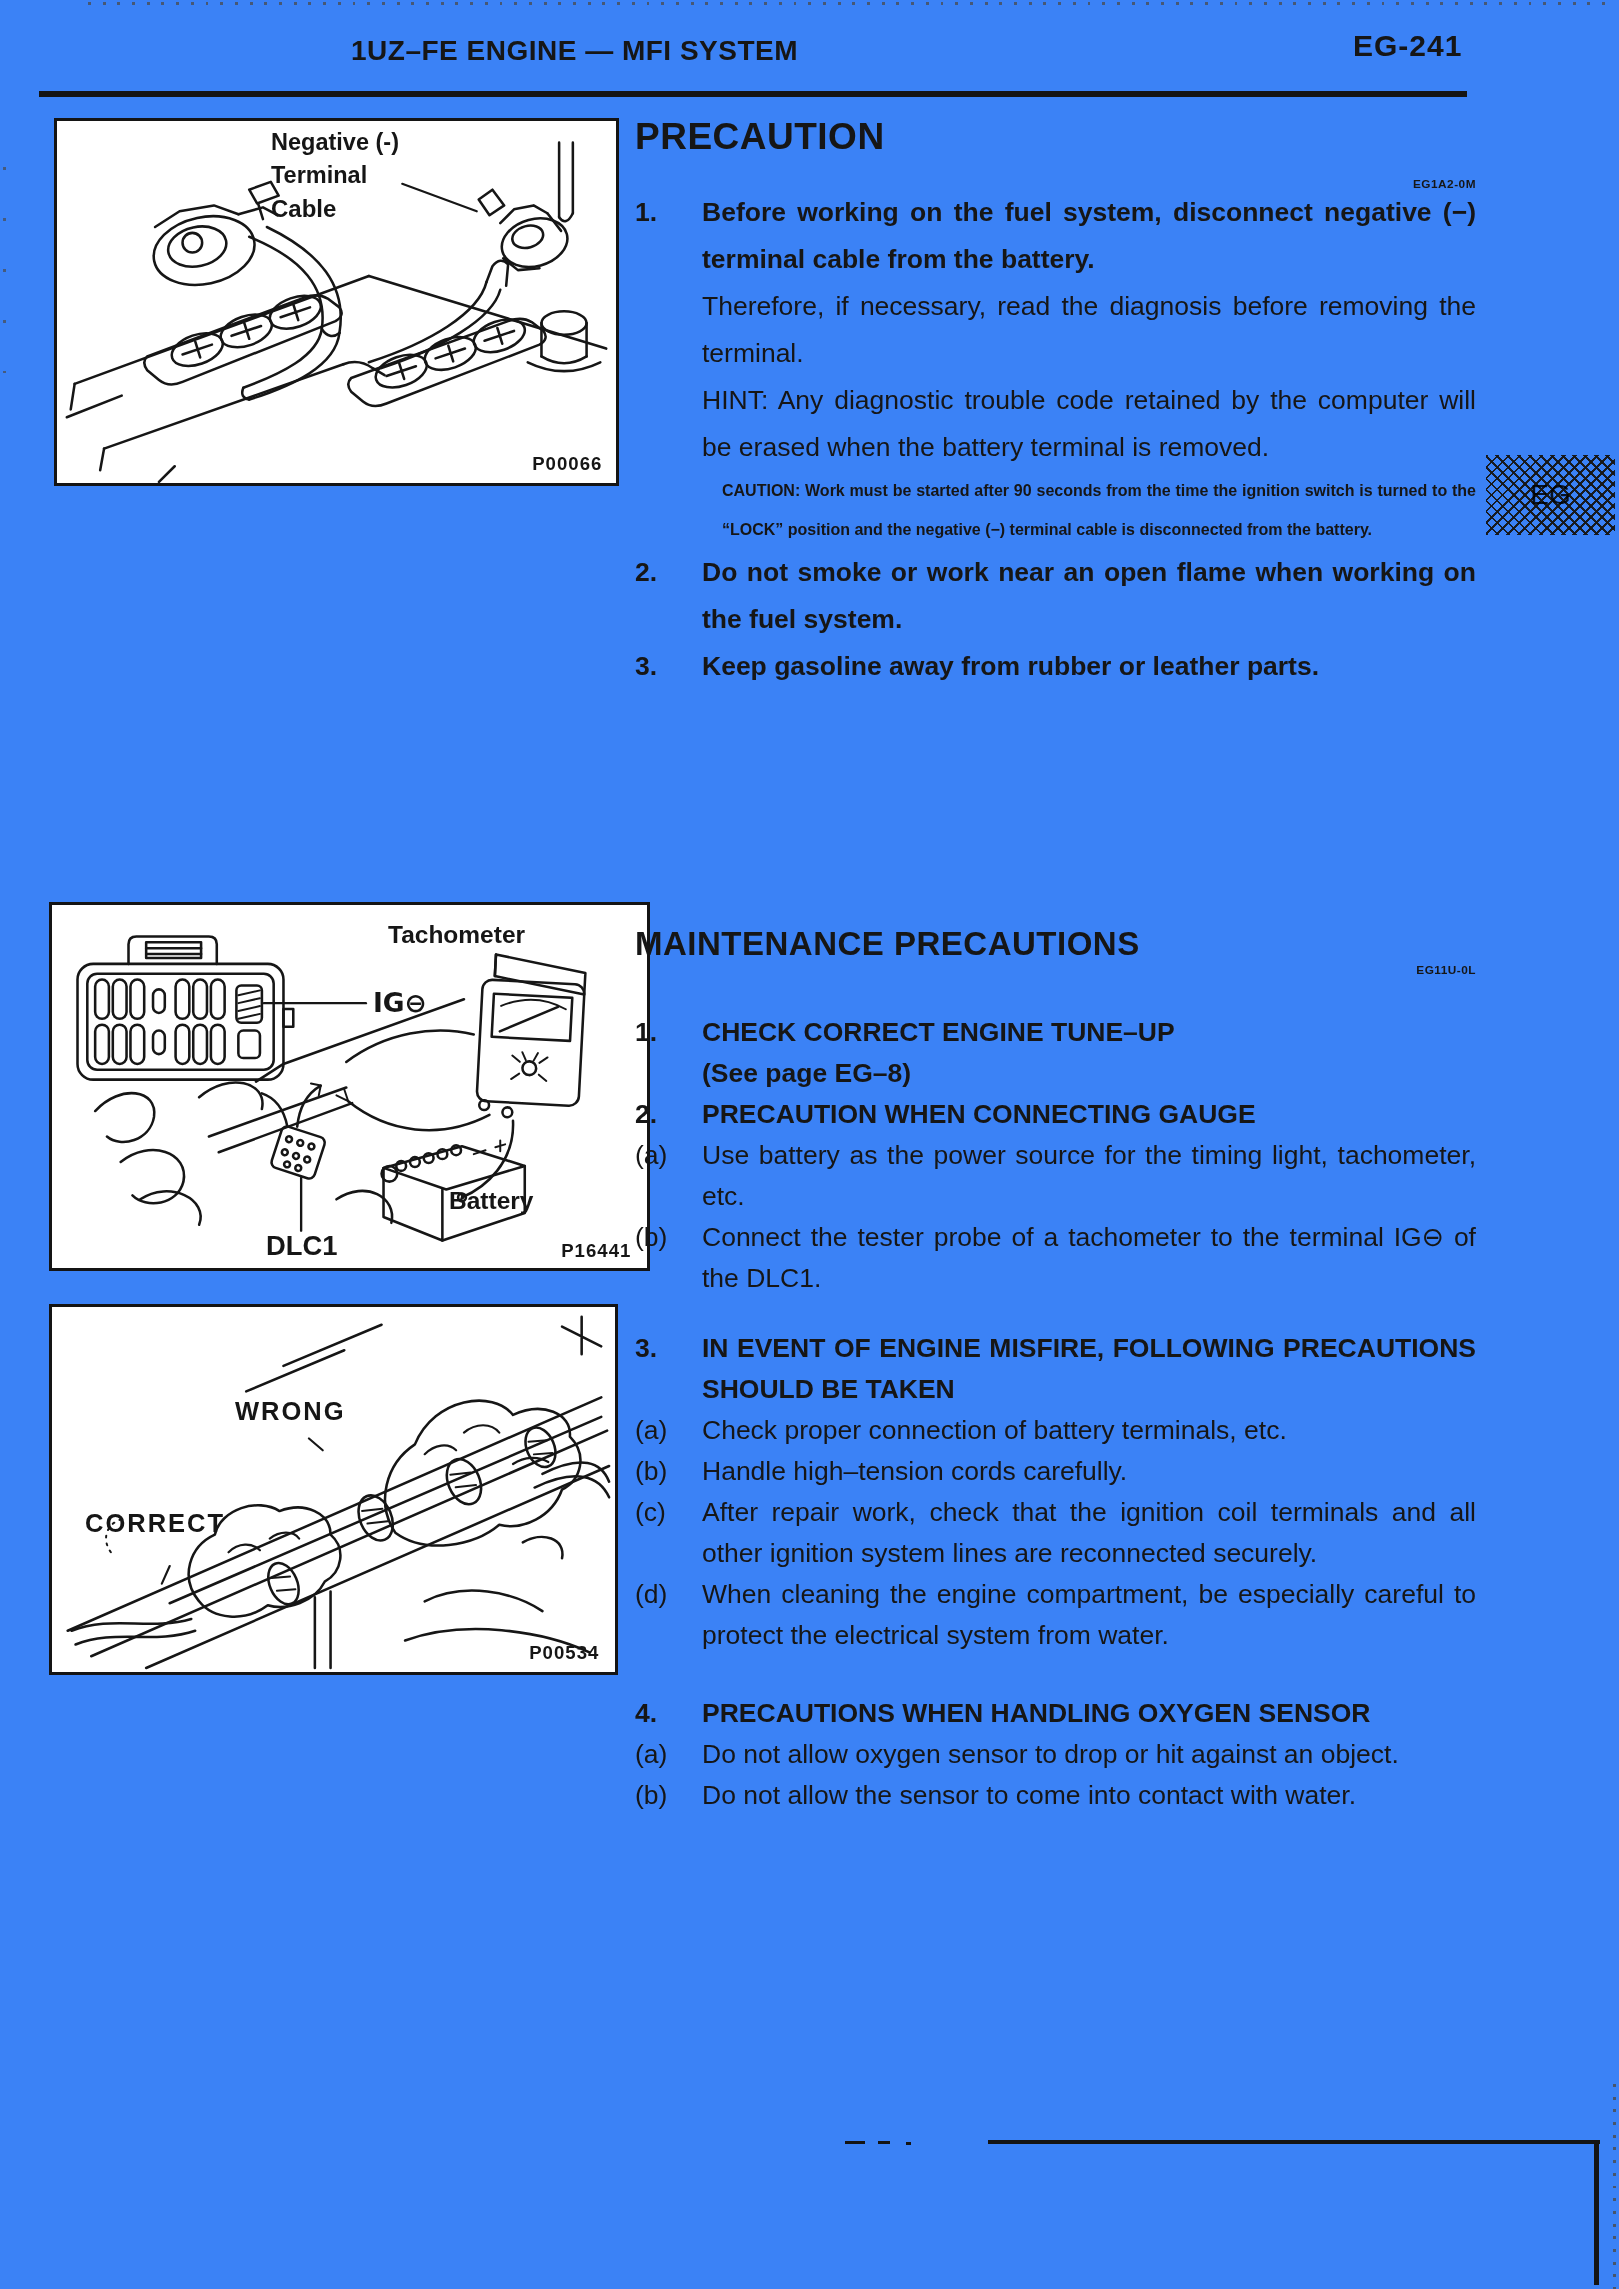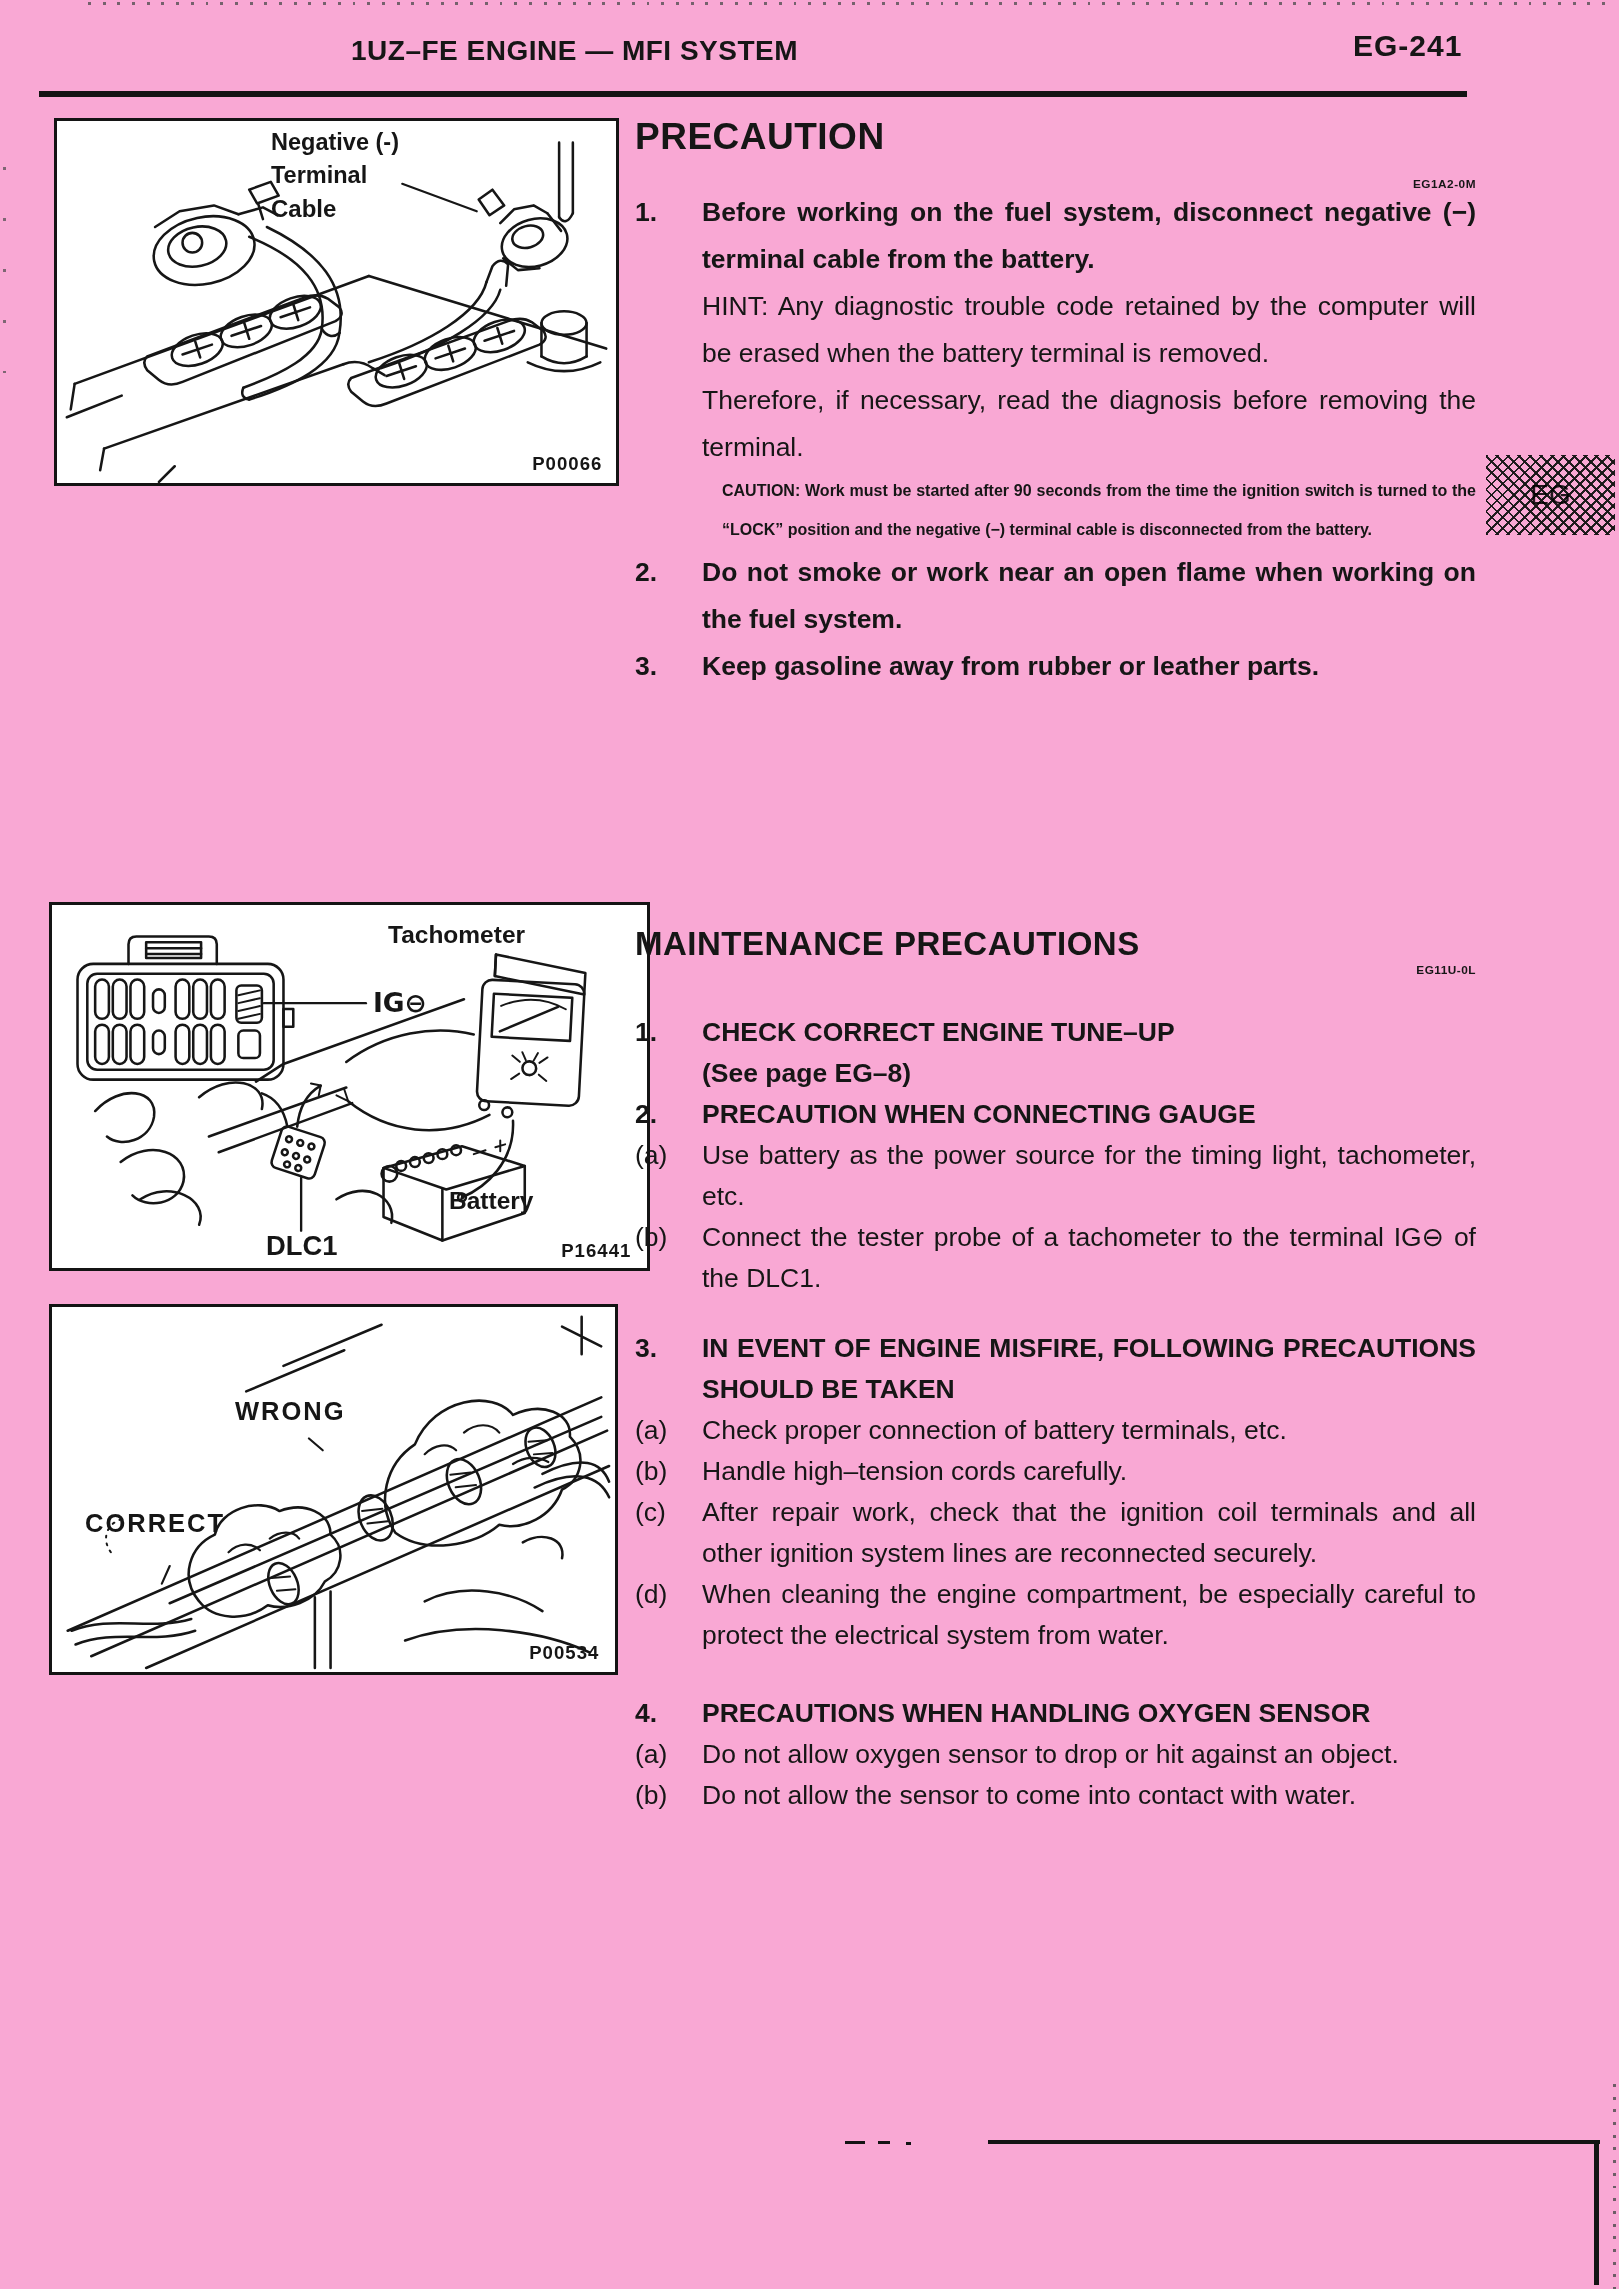--- a/index.html
+++ b/index.html
@@ -1,17 +1,17 @@
 <!DOCTYPE html>
 <html><head>
 <meta charset="utf-8">
 <style>
   html,body{margin:0;padding:0;background:#e8e8e8;}
   .page{
-    position:relative;width:1619px;height:2290px;background:#f9a8d4;
+    position:relative;width:1619px;height:2290px;background:#3b82f6;
     font-family:"Liberation Sans","DejaVu Sans",sans-serif;color:#161616;
     overflow:hidden;margin:0 auto;
   }
   
   .dots-top{position:absolute;left:88px;top:2px;width:1529px;height:2.9px;
     background:repeating-linear-gradient(90deg,#4a4a4a 0 2.9px,transparent 2.9px 14.7px);opacity:.75;}
   .dots-left{position:absolute;left:2.9px;top:167px;width:2.9px;height:206px;
     background:repeating-linear-gradient(180deg,#4a4a4a 0 2.9px,transparent 2.9px 51px);opacity:.7;}
   .dots-right{position:absolute;left:1613px;top:2084px;width:2.9px;height:206px;
     background:repeating-linear-gradient(180deg,#4a4a4a 0 2.9px,transparent 2.9px 12.7px);opacity:.8;}
@@ -317,22 +317,22 @@
   </div>
 
   <div class="col" id="precaution">
     <span class="sec-code">EG1A2-0M</span>
     <h1 class="sec">PRECAUTION</h1>
     <div class="items">
       <div class="p-item">
         <span class="num">1.</span>
         <div class="pbody">
           <p class="b">Before working on the fuel system, disconnect negative (−) terminal cable from the battery.</p>
+          <p class="r">Therefore, if necessary, read the diagnosis before removing the terminal.</p>
           <p class="r">HINT: Any diagnostic trouble code retained by the computer will be erased when the battery terminal is removed.</p>
-          <p class="r">Therefore, if necessary, read the diagnosis before removing the terminal.</p>
           <p class="caution">CAUTION: Work must be started after 90 seconds from the time the ignition switch is turned to the “LOCK” position and the negative (−) terminal cable is disconnected from the battery.</p>
         </div>
       </div>
       <div class="p-item">
         <span class="num">2.</span>
         <div class="pbody">
           <p class="b">Do not smoke or work near an open flame when working on the fuel system.</p>
         </div>
       </div>
       <div class="p-item">

